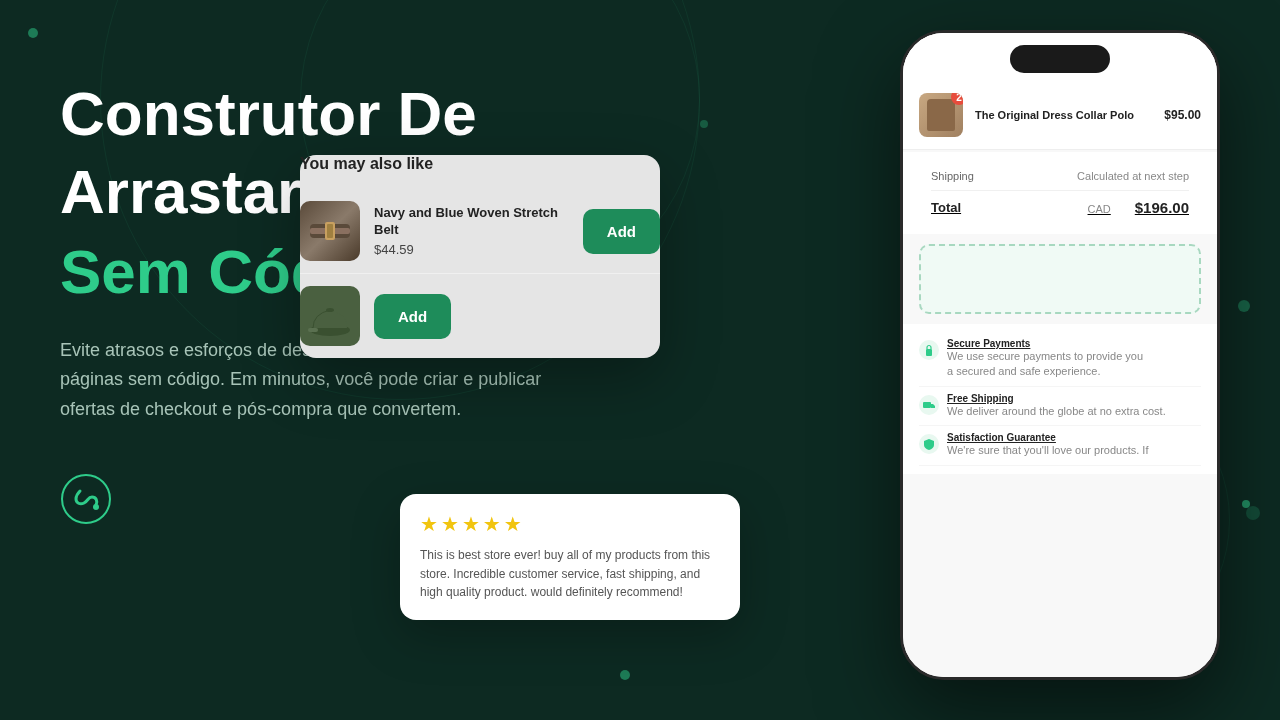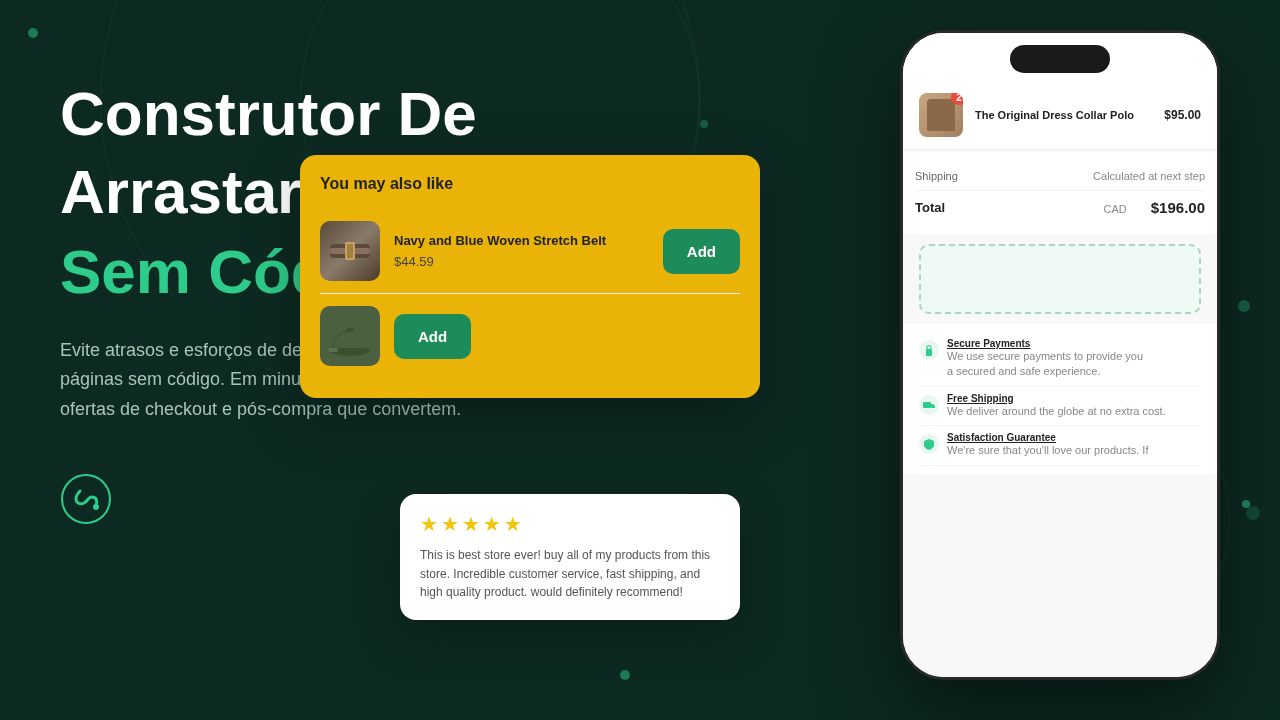--- a/index.html
+++ b/index.html
@@ -142,31 +142,31 @@
     .cart-item-price-right {
       font-size: 12px;
       font-weight: 700;
       color: #222;
       margin-left: auto;
     }
 
     
     .phone-summary {
       background: #fff;
-      padding: 10px 12px;
+      padding: 10px 28px;
       margin-top: 2px;
     }
     .summary-row {
       display: flex;
       justify-content: space-between;
       align-items: center;
       padding: 8px 0;
       border-bottom: 1px solid #f0f0f0;
     }
-    .summary-row:last-child { border-bottom: none; }
+    .summary-row:last-child { border-bottom: none; text-decoration: underline; }
     .summary-label {
       font-size: 11px;
       color: #666;
     }
     .summary-value {
       font-size: 11px;
       color: #888;
     }
     .total-label {
       font-size: 13px;
@@ -225,25 +225,24 @@
       font-size: 11px;
       color: #888;
       line-height: 1.4;
     }
 
     
     .upsell-popup {
       position: absolute;
       top: 155px;
       left: -280px;
-      width: 460px;
-      background: #eab308;
+      width: 360px;
+      background: #e5e5e5;
       border-radius: 16px;
       box-shadow: 0 20px 60px rgba(0,0,0,0.3);
-      padding: 20px;
       z-index: 20;
     }
     .upsell-title {
       font-size: 16px;
       font-weight: 700;
       color: #222;
       margin-bottom: 16px;
     }
     .upsell-item {
       display: flex;

